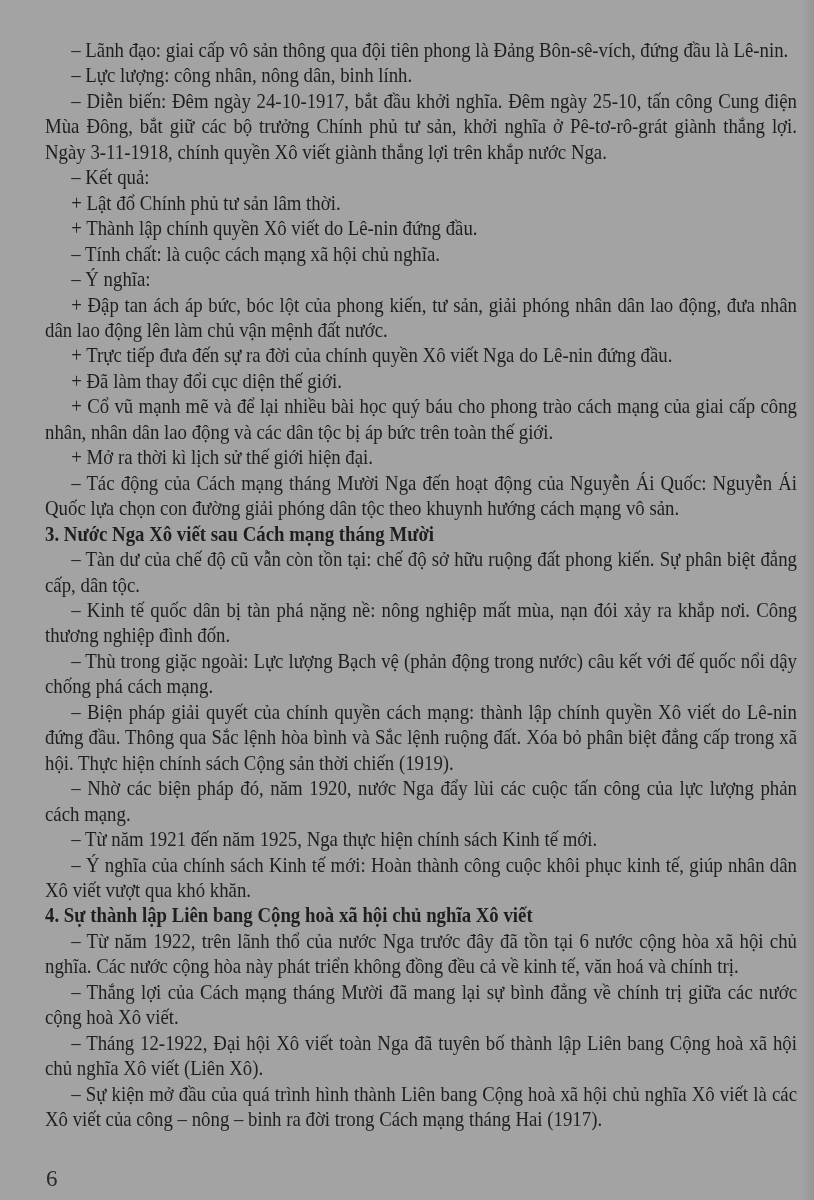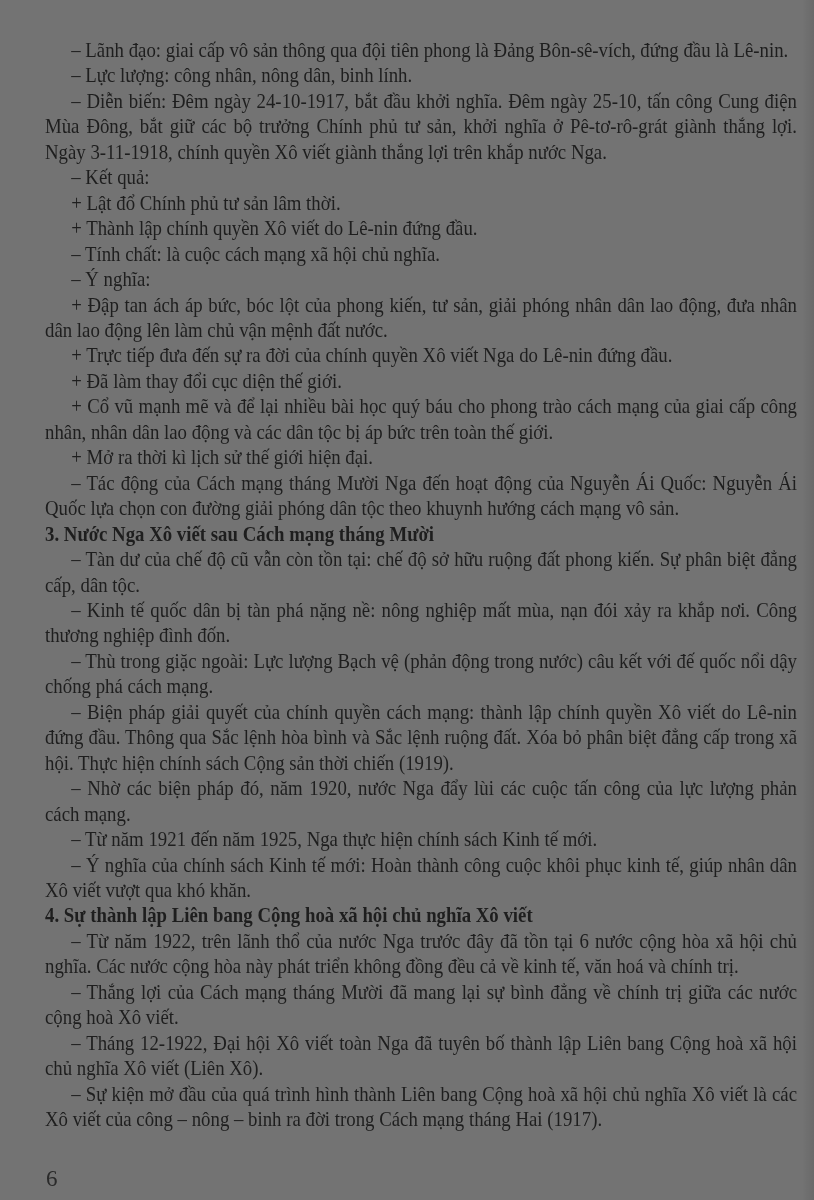--- a/index.html
+++ b/index.html
@@ -4,21 +4,21 @@
 <style>
   html, body {
     margin: 0;
     padding: 0;
     background: #ffffff;
   }
   .page {
     position: relative;
     width: 814px;
     height: 1200px;
-    background: #737373;
+    background: #a3a3a3;
     overflow: hidden;
     font-family: "Liberation Serif", "DejaVu Serif", serif;
     color: #1e1e1e;
   }
   
   .content {
     position: absolute;
     left: 45px;
     top: 38px;
     width: 860px;              

